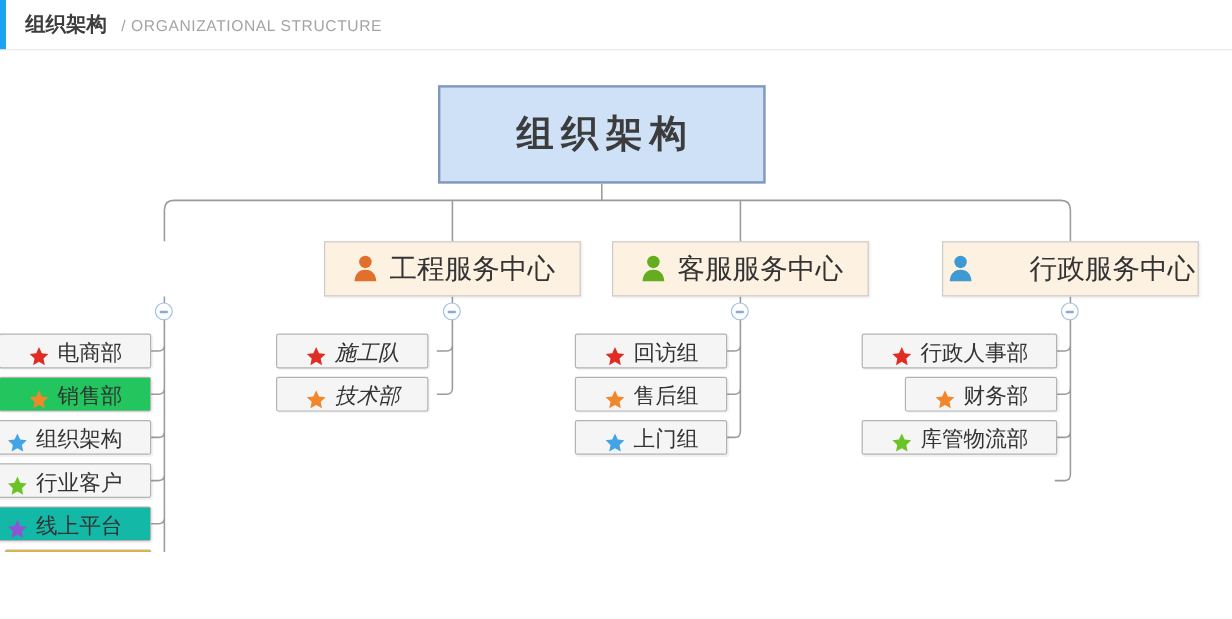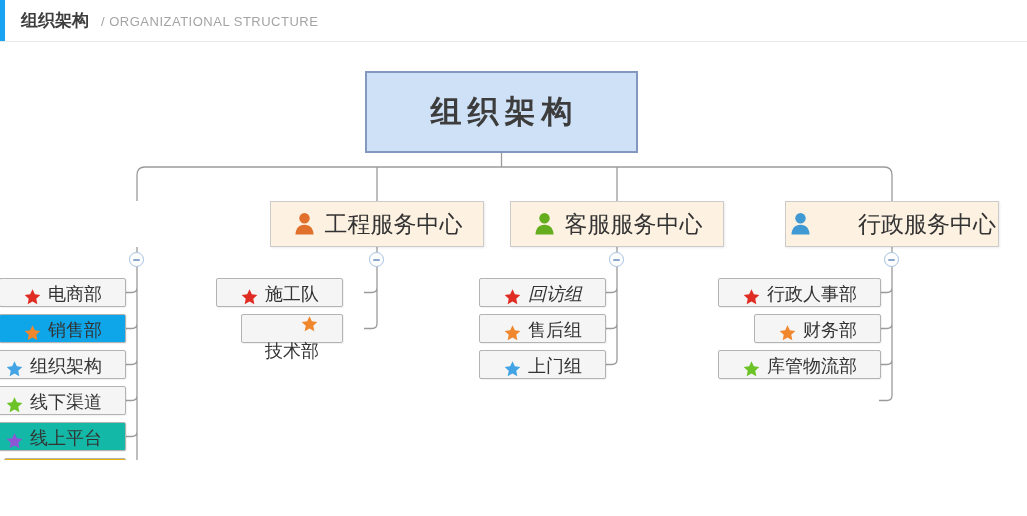--- a/index.html
+++ b/index.html
@@ -55,37 +55,37 @@
       <div class="minus-btn" style="left: 129px;">
         <div class="minus-bar"></div>
       </div>
       <div class="items-col" style="right: 901px;">
         <div class="leaf-node" style="background: rgb(245, 245, 245);">
           <svg width="19" height="18" viewBox="0 0 24 23">
             <path d="M12 1.5l3 6.6 7 .8-5.2 4.9 1.4 7L12 17.3l-6.2 3.5 1.4-7L2 8.9l7-.8z" fill="#df2d23"></path>
           </svg>
           <span class="node-text">电商部</span>
         </div>
-        <div class="leaf-node" style="background: #0ea5e9;">
+        <div class="leaf-node" style="background: #22c55e;">
           <svg width="19" height="18" viewBox="0 0 24 23">
             <path d="M12 1.5l3 6.6 7 .8-5.2 4.9 1.4 7L12 17.3l-6.2 3.5 1.4-7L2 8.9l7-.8z" fill="#f0872c"></path>
           </svg>
           <span class="node-text">销售部</span>
         </div>
         <div class="leaf-node" style="background: rgb(245, 245, 245);">
           <svg width="19" height="18" viewBox="0 0 24 23">
             <path d="M12 1.5l3 6.6 7 .8-5.2 4.9 1.4 7L12 17.3l-6.2 3.5 1.4-7L2 8.9l7-.8z" fill="#42a4e4"></path>
           </svg>
           <span class="node-text">组织架构</span>
         </div>
         <div class="leaf-node" style="background: rgb(245, 245, 245);">
           <svg width="19" height="18" viewBox="0 0 24 23">
             <path d="M12 1.5l3 6.6 7 .8-5.2 4.9 1.4 7L12 17.3l-6.2 3.5 1.4-7L2 8.9l7-.8z" fill="#6cc327"></path>
           </svg>
-          <span class="node-text">线下渠道</span>
+          <span class="node-text">行业客户</span>
         </div>
         <div class="leaf-node" style="background: #14b8a6;">
           <svg width="19" height="18" viewBox="0 0 24 23">
             <path d="M12 1.5l3 6.6 7 .8-5.2 4.9 1.4 7L12 17.3l-6.2 3.5 1.4-7L2 8.9l7-.8z" fill="#8e56d5"></path>
           </svg>
           <span class="node-text">线上平台</span>
         </div>
         <div class="leaf-node" style="background: #eab308;">
           <svg width="14" height="14" viewBox="0 0 14 14">
             <rect x="1" y="1" width="12" height="12" fill="#ffffff" stroke="#e52521" stroke-width="1.6"></rect>
@@ -97,46 +97,46 @@
       <div class="center-node" style="left: 270px; background: rgb(253, 241, 226);">
         <svg width="25" height="24" viewBox="0 0 24 23">
           <circle cx="12" cy="6" r="5" fill="#e0702b"></circle>
           <path d="M12 12.2c-5.4 0-8.4 3.6-8.7 9.3h17.4c-.3-5.7-3.3-9.3-8.7-9.3z" fill="#e0702b"></path>
         </svg>
         <span class="node-text">工程服务中心</span>
       </div>
       <div class="minus-btn" style="left: 369px;">
         <div class="minus-bar"></div>
       </div>
-      <div class="items-col" style="right: 684px;">
+      <div class="items-col" style="right: 670px; font-style: italic;">
         <div class="leaf-node" style="background: rgb(245, 245, 245);">
           <svg width="19" height="18" viewBox="0 0 24 23">
             <path d="M12 1.5l3 6.6 7 .8-5.2 4.9 1.4 7L12 17.3l-6.2 3.5 1.4-7L2 8.9l7-.8z" fill="#df2d23"></path>
           </svg>
           <span class="node-text">施工队</span>
         </div>
-        <div class="leaf-node" style="background: rgb(245, 245, 245); flex-direction: column;">
+        <div class="leaf-node" style="background: rgb(245, 245, 245);">
           <svg width="19" height="18" viewBox="0 0 24 23">
             <path d="M12 1.5l3 6.6 7 .8-5.2 4.9 1.4 7L12 17.3l-6.2 3.5 1.4-7L2 8.9l7-.8z" fill="#f0872c"></path>
           </svg>
           <span class="node-text">技术部</span>
         </div>
       </div>
       <div class="center-node" style="left: 510px; background: rgb(253, 241, 226); text-align: center;">
         <svg width="25" height="24" viewBox="0 0 24 23">
           <circle cx="12" cy="6" r="5" fill="#64ad1e"></circle>
           <path d="M12 12.2c-5.4 0-8.4 3.6-8.7 9.3h17.4c-.3-5.7-3.3-9.3-8.7-9.3z" fill="#64ad1e"></path>
         </svg>
         <span class="node-text">客服服务中心</span>
       </div>
       <div class="minus-btn" style="left: 609px;">
         <div class="minus-bar"></div>
       </div>
       <div class="items-col" style="right: 421px;">
-        <div class="leaf-node" style="background: rgb(245, 245, 245); font-style: italic;">
+        <div class="leaf-node" style="background: rgb(245, 245, 245);">
           <svg width="19" height="18" viewBox="0 0 24 23">
             <path d="M12 1.5l3 6.6 7 .8-5.2 4.9 1.4 7L12 17.3l-6.2 3.5 1.4-7L2 8.9l7-.8z" fill="#df2d23"></path>
           </svg>
           <span class="node-text">回访组</span>
         </div>
         <div class="leaf-node" style="background: rgb(245, 245, 245);">
           <svg width="19" height="18" viewBox="0 0 24 23">
             <path d="M12 1.5l3 6.6 7 .8-5.2 4.9 1.4 7L12 17.3l-6.2 3.5 1.4-7L2 8.9l7-.8z" fill="#f0872c"></path>
           </svg>
           <span class="node-text">售后组</span>

